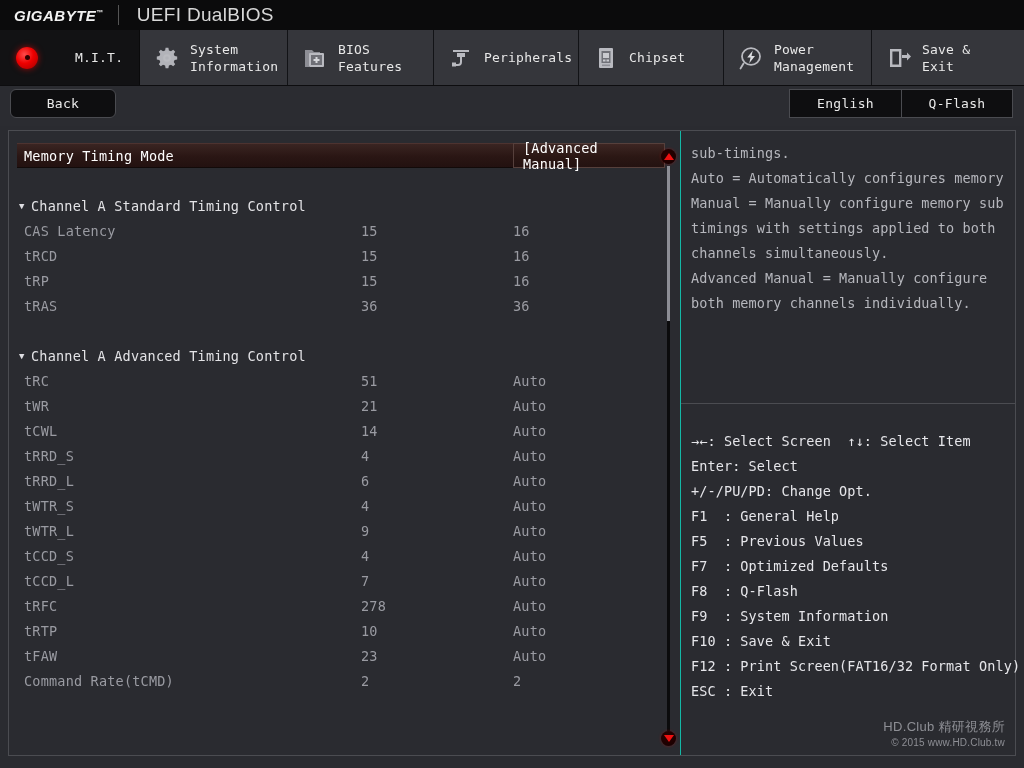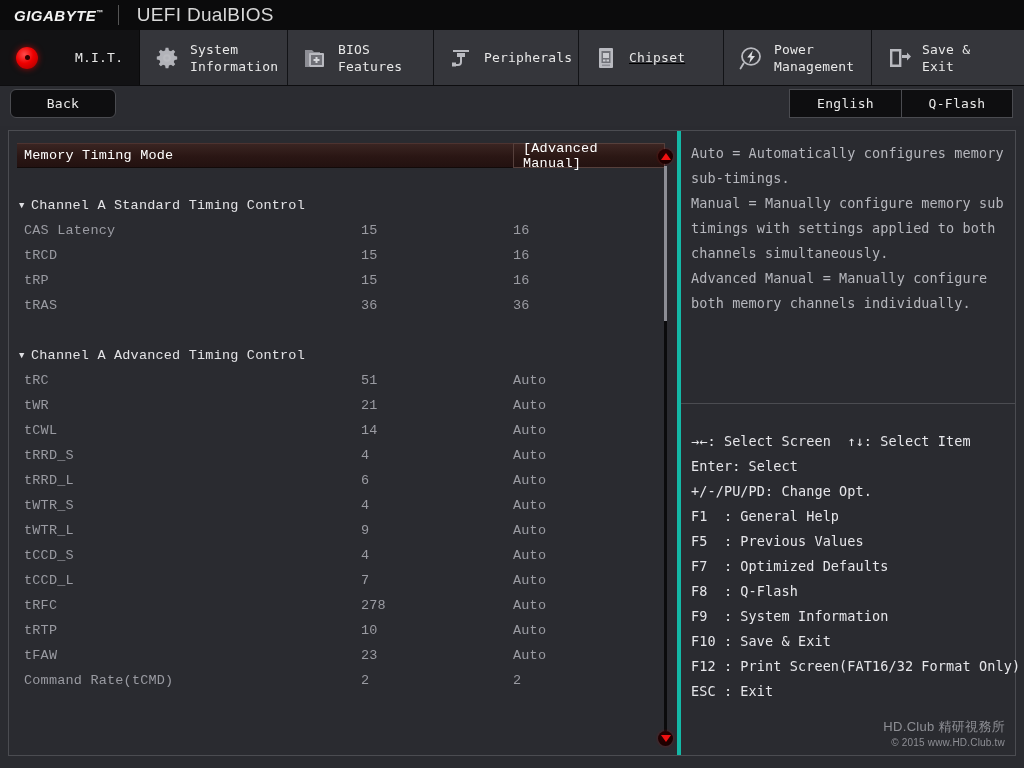--- a/index.html
+++ b/index.html
@@ -65,21 +65,21 @@
   }
   .tab .tab-label {
     font-size: 13px; line-height: 17px; color: #e8e8e8;
     white-space: pre-line;
     letter-spacing: .2px;
   }
   #tab-mit { width: 140px; }
   #tab-sysinfo { width: 148px; }
   #tab-bios { width: 146px; }
   #tab-periph { width: 145px; }
-  #tab-chipset { width: 145px; text-decoration: underline; }
+  #tab-chipset { width: 145px; }
   #tab-power { width: 148px; }
   #tab-saveexit { width: 152px; border-right: none; }
 
   .red-orb {
     width: 22px; height: 22px; border-radius: 50%;
     background: radial-gradient(circle at 38% 34%, #ff4b4b 0%, #ee0000 45%, #a00000 100%);
     box-shadow: 0 0 6px rgba(255,0,0,.6);
     position: relative;
   }
   .red-orb::after {
@@ -109,23 +109,22 @@
   #content {
     position: absolute; left: 8px; top: 130px;
     width: 1008px; height: 626px;
     border: 1px solid #4b4c51;
     background: #2a2b30;
     display: flex;
   }
   #left-pane {
     position: relative;
     width: 673px; height: 100%;
-    border-right: 4px solid #14b8a6;
+    border-right: 1px solid #14b8a6;
     overflow: hidden;
-    font-family: Liberation Mono, monospace;
   }
   #right-pane {
     position: relative;
     width: 334px; height: 100%;
     display: flex; flex-direction: column;
   }
 
   
   #list {
     position: absolute; left: 0; top: 12px; width: 650px;
@@ -463,22 +462,22 @@
           <div id="sb-thumb"></div>
         </div>
         <div class="sb-arrow" id="sb-down">
             <i></i>
           </div>
       </div>
     </div>
 
     <div id="right-pane">
       <div id="help-panel">
+          <p>sub-timings.</p>
           <p>Auto = Automatically configures memory</p>
-          <p>sub-timings.</p>
           <p>Manual = Manually configure memory sub</p>
           <p>timings with settings applied to both</p>
           <p>channels simultaneously.</p>
           <p>Advanced Manual = Manually configure</p>
           <p>both memory channels individually.</p>
         </div>
       <div id="key-panel">
         <div id="key-lines">
             <div class="kline">→←: Select Screen  ↑↓: Select Item</div>
             <div class="kline">Enter: Select</div>

